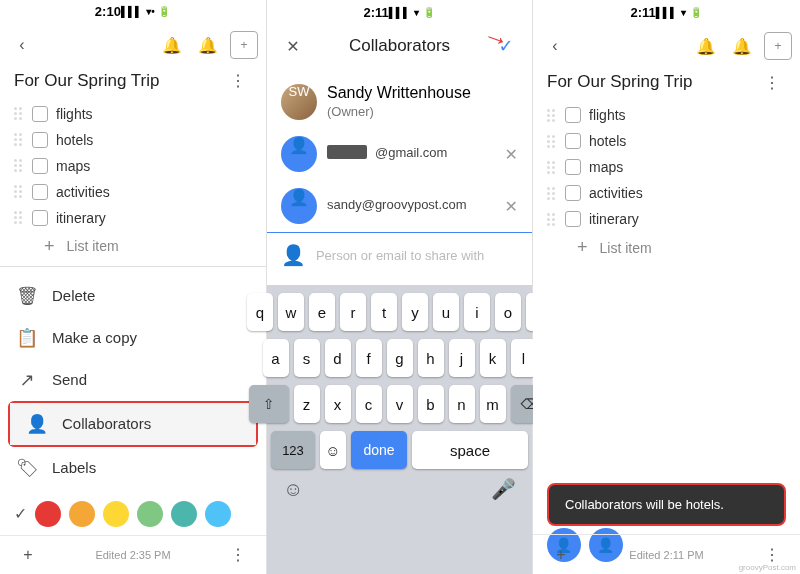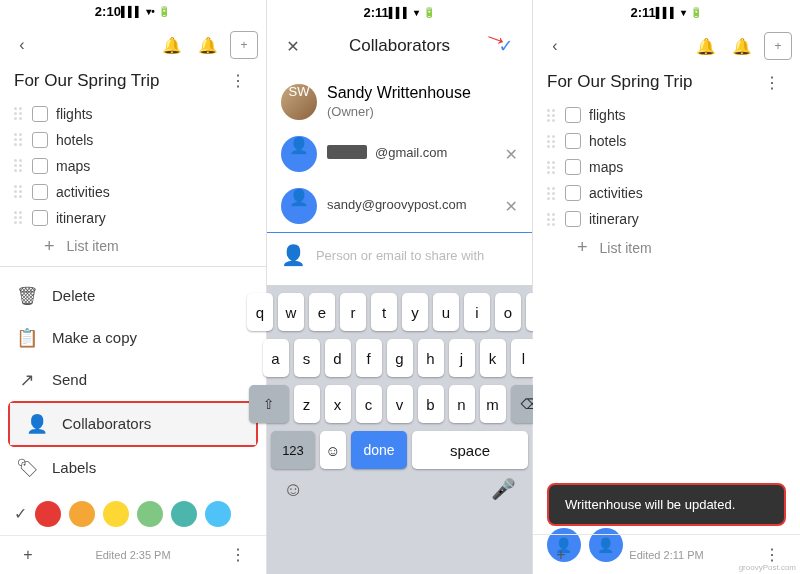--- a/index.html
+++ b/index.html
@@ -611,21 +611,21 @@
   <div class="collaborators-avatars">
     <div class="collab-avatar">
       <span>👤</span>
     </div>
     <div class="collab-avatar">
       <span>👤</span>
     </div>
   </div>
 
   <div class="toast">
-    <span>Writtenhouse will be updated.</span>
+    <span>Collaborators will be hotels.</span>
   </div>
 
   <div class="bottom-bar" style="position:absolute;bottom:0;left:0;right:0;">
     <button class="icon-btn">+</button>
     <span class="edited-text">Edited 2:11 PM</span>
     <button class="icon-btn">⋮</button>
   </div>
 
   <div class="watermark">groovyPost.com</div>
 </div>

